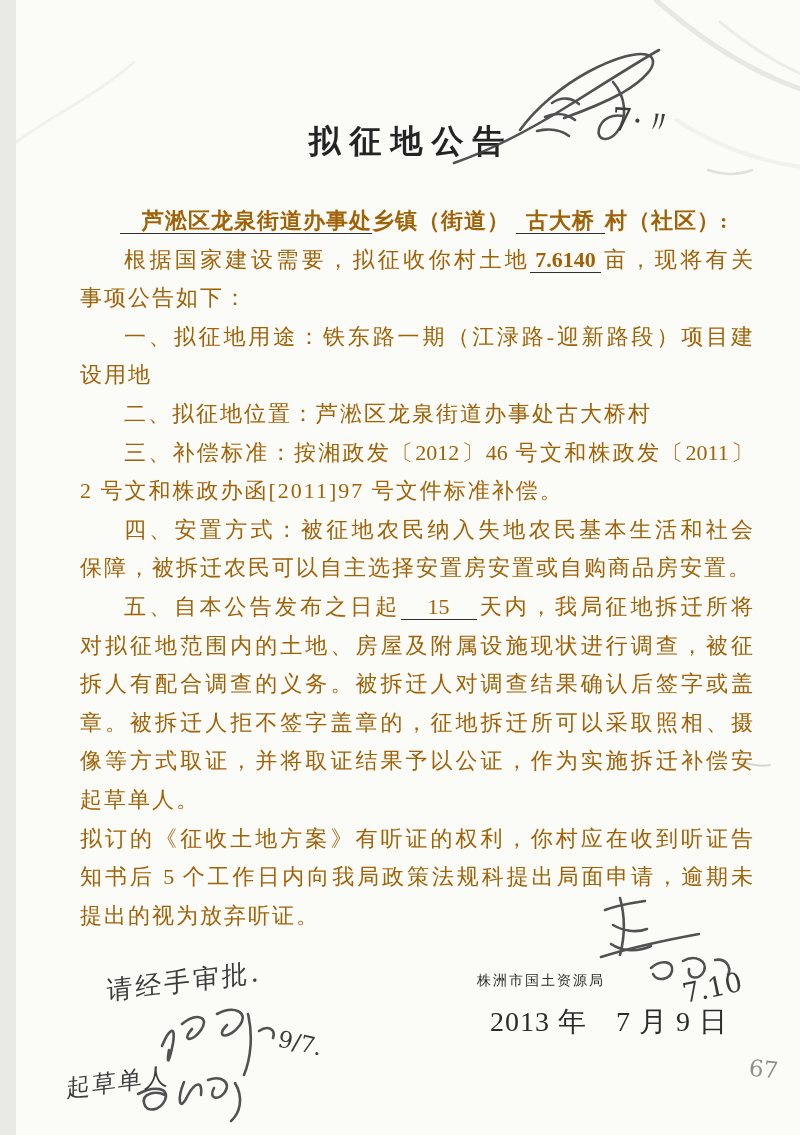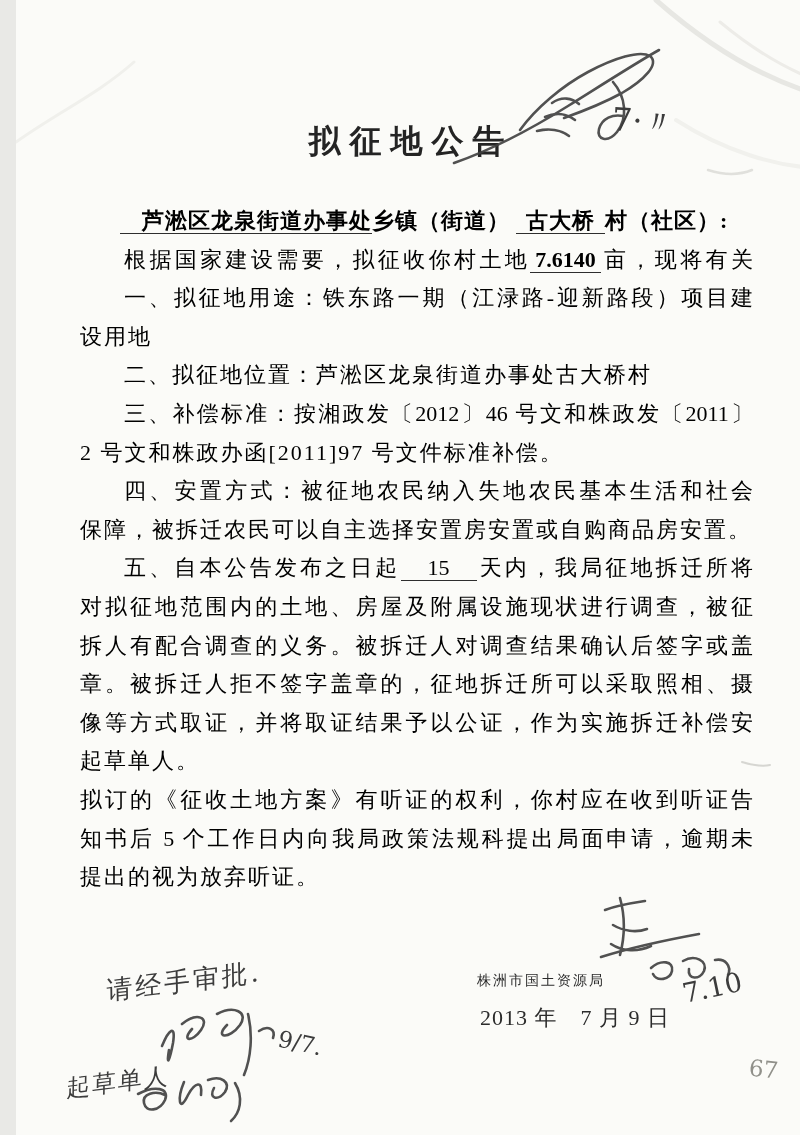--- a/index.html
+++ b/index.html
@@ -14,33 +14,33 @@
   }
   .artifacts{position:absolute;left:0;top:0;width:800px;height:1135px;pointer-events:none;}
   .title{
     position:absolute;left:0;right:0;top:120px;margin:0;
     text-align:center;font-size:32px;font-weight:700;
     letter-spacing:9px;transform:translateX(-5px);
     color:#242424;
   }
   .bodytext{
     position:absolute;left:64px;top:202px;width:673px;
-    font-size:22px;line-height:38.6px;color:#000000;
+    font-size:22px;line-height:38.6px;color:#a16207;
   }
   .ln{height:38.6px;white-space:nowrap;letter-spacing:2px;}
   .ln.fill{white-space:normal;letter-spacing:0;text-align:justify;text-align-last:justify;text-justify:inter-character;}
   .ln.ind{text-indent:44px;}
   .salutation{font-weight:700;padding-left:40px;letter-spacing:1px;}
   .u{border-bottom:1.6px solid #2e2e2e;}
   .u-lead{padding-left:22px;}
   .u-village{padding:0 10px;margin-left:6px;}
   .u-area{padding:0 5px;font-weight:700;}
   .u-days{padding:0 27px;}
   .signoff-org{position:absolute;left:461px;top:972px;font-size:14px;letter-spacing:2px;}
-  .signoff-date{position:absolute;left:464px;top:1003px;font-size:22px;letter-spacing:1px;}
+  .signoff-date{position:absolute;left:474px;top:1003px;font-size:28px;letter-spacing:1px;}
   .hw{position:absolute;color:#3c3c3c;font-family:"DejaVu Serif",serif;white-space:nowrap;}
   .hw-title-note{left:596px;top:100px;font-size:32px;transform:rotate(3deg);}
   .hw-review-note{left:666px;top:972px;font-size:27px;transform:rotate(-12deg);}
   .hw-approval-note{left:90px;top:964px;font-size:26px;transform:rotate(-7deg) skewX(-6deg);letter-spacing:3px;}
   .hw-approval-date{left:262px;top:1030px;font-size:23px;transform:rotate(12deg);}
   .hw-drafter-label{left:50px;top:1066px;font-size:24px;transform:rotate(-7deg) skewX(-8deg);letter-spacing:2px;}
   .hw-page-number{left:733px;top:1056px;font-size:23px;color:#90908a;transform:rotate(6deg);}
 </style>
 </head>
 <body>
@@ -54,20 +54,21 @@
     <path d="M0 142 C 42 112, 82 94, 118 62" stroke="#f0f0ec" stroke-width="3" fill="none" stroke-linecap="round"></path>
     <path d="M692 170 c 16 5, 32 5, 44 0" stroke="#d9d9d4" stroke-width="2.5" fill="none" opacity="0.8" stroke-linecap="round"></path>
     <path d="M726 762 c 10 3, 20 5, 28 3" stroke="#cdcdc8" stroke-width="2" fill="none" opacity="0.8" stroke-linecap="round"></path>
   </svg>
 
   <h1 class="title">拟征地公告</h1>
 
   <div class="bodytext">
     <div class="ln salutation"><span class="u u-lead">芦淞区龙泉街道办事处</span><span>乡镇（街道）</span><span class="u u-village">古大桥</span><span>村（社区）:</span></div>
     <div class="ln fill ind"><span>根据国家建设需要，拟征收你村土地</span><span class="u u-area">7.6140</span><span>亩，现将有关</span></div>
+    <div class="ln">事项公告如下：</div>
     <div class="ln fill ind">一、拟征地用途：铁东路一期（江渌路-迎新路段）项目建</div>
     <div class="ln">设用地</div>
     <div class="ln ind">二、拟征地位置：芦淞区龙泉街道办事处古大桥村</div>
     <div class="ln fill ind">三、补偿标准：按湘政发〔2012〕46 号文和株政发〔2011〕</div>
     <div class="ln">2 号文和株政办函[2011]97 号文件标准补偿。</div>
     <div class="ln fill ind">四、安置方式：被征地农民纳入失地农民基本生活和社会</div>
     <div class="ln">保障，被拆迁农民可以自主选择安置房安置或自购商品房安置。</div>
     <div class="ln fill ind"><span>五、自本公告发布之日起</span><span class="u u-days">15</span><span>天内，我局征地拆迁所将</span></div>
     <div class="ln fill">对拟征地范围内的土地、房屋及附属设施现状进行调查，被征</div>
     <div class="ln fill">拆人有配合调查的义务。被拆迁人对调查结果确认后签字或盖</div>

